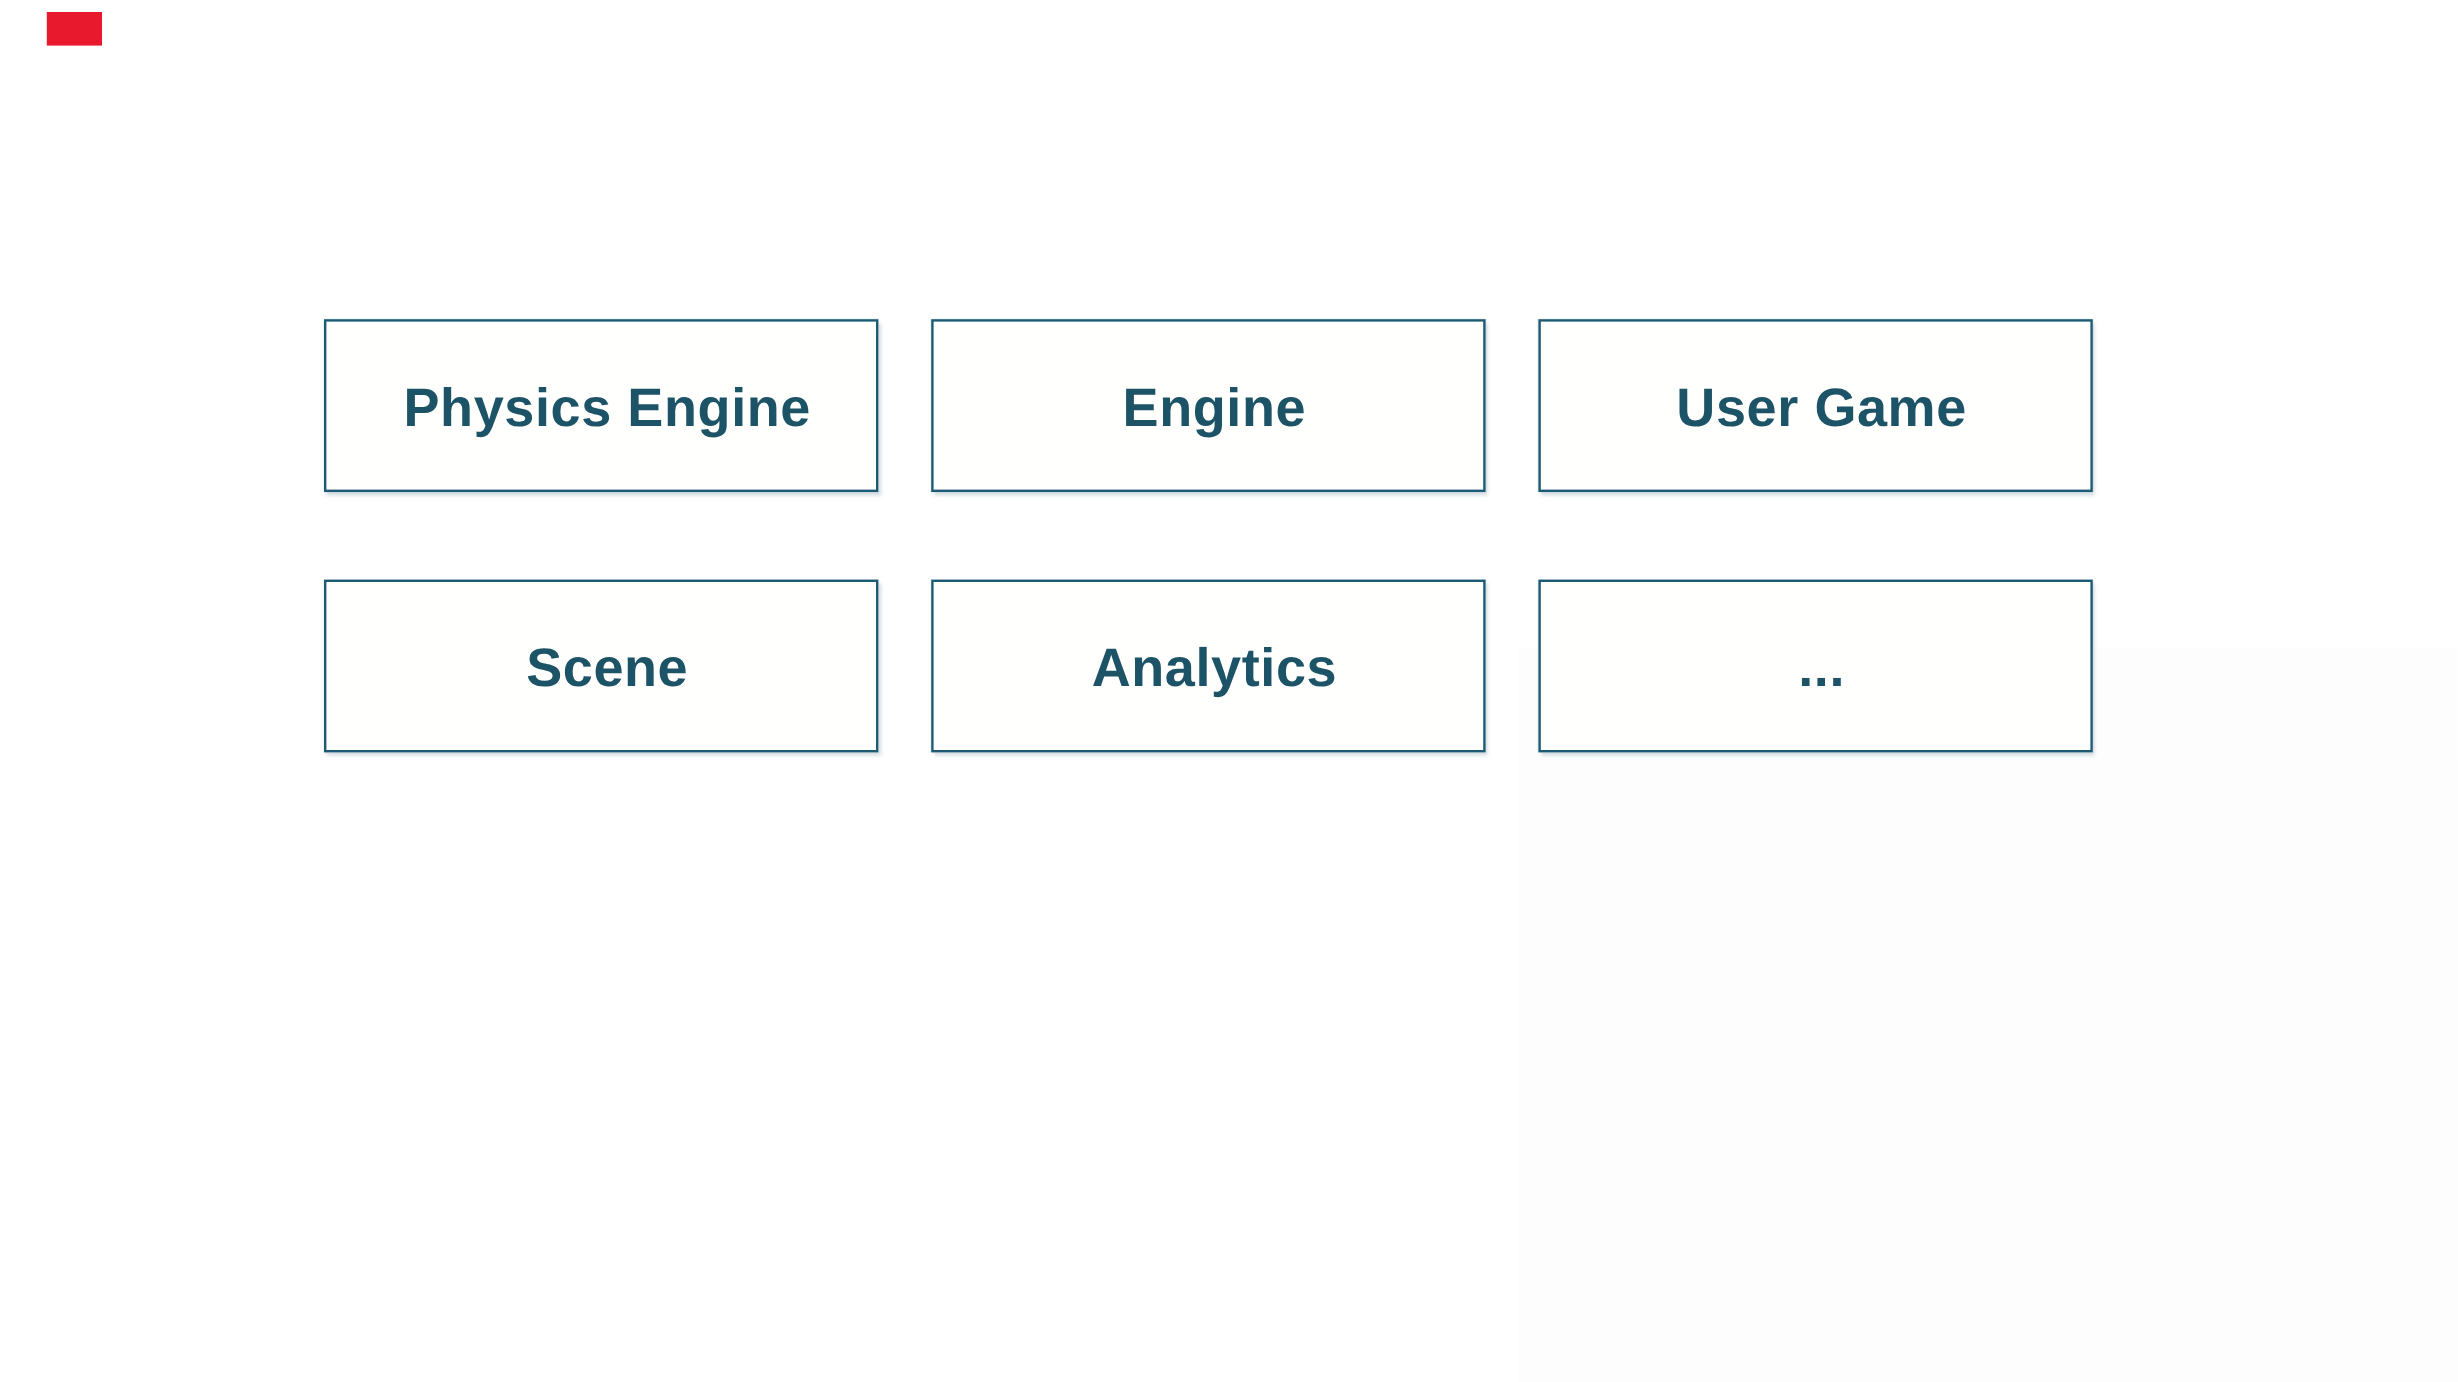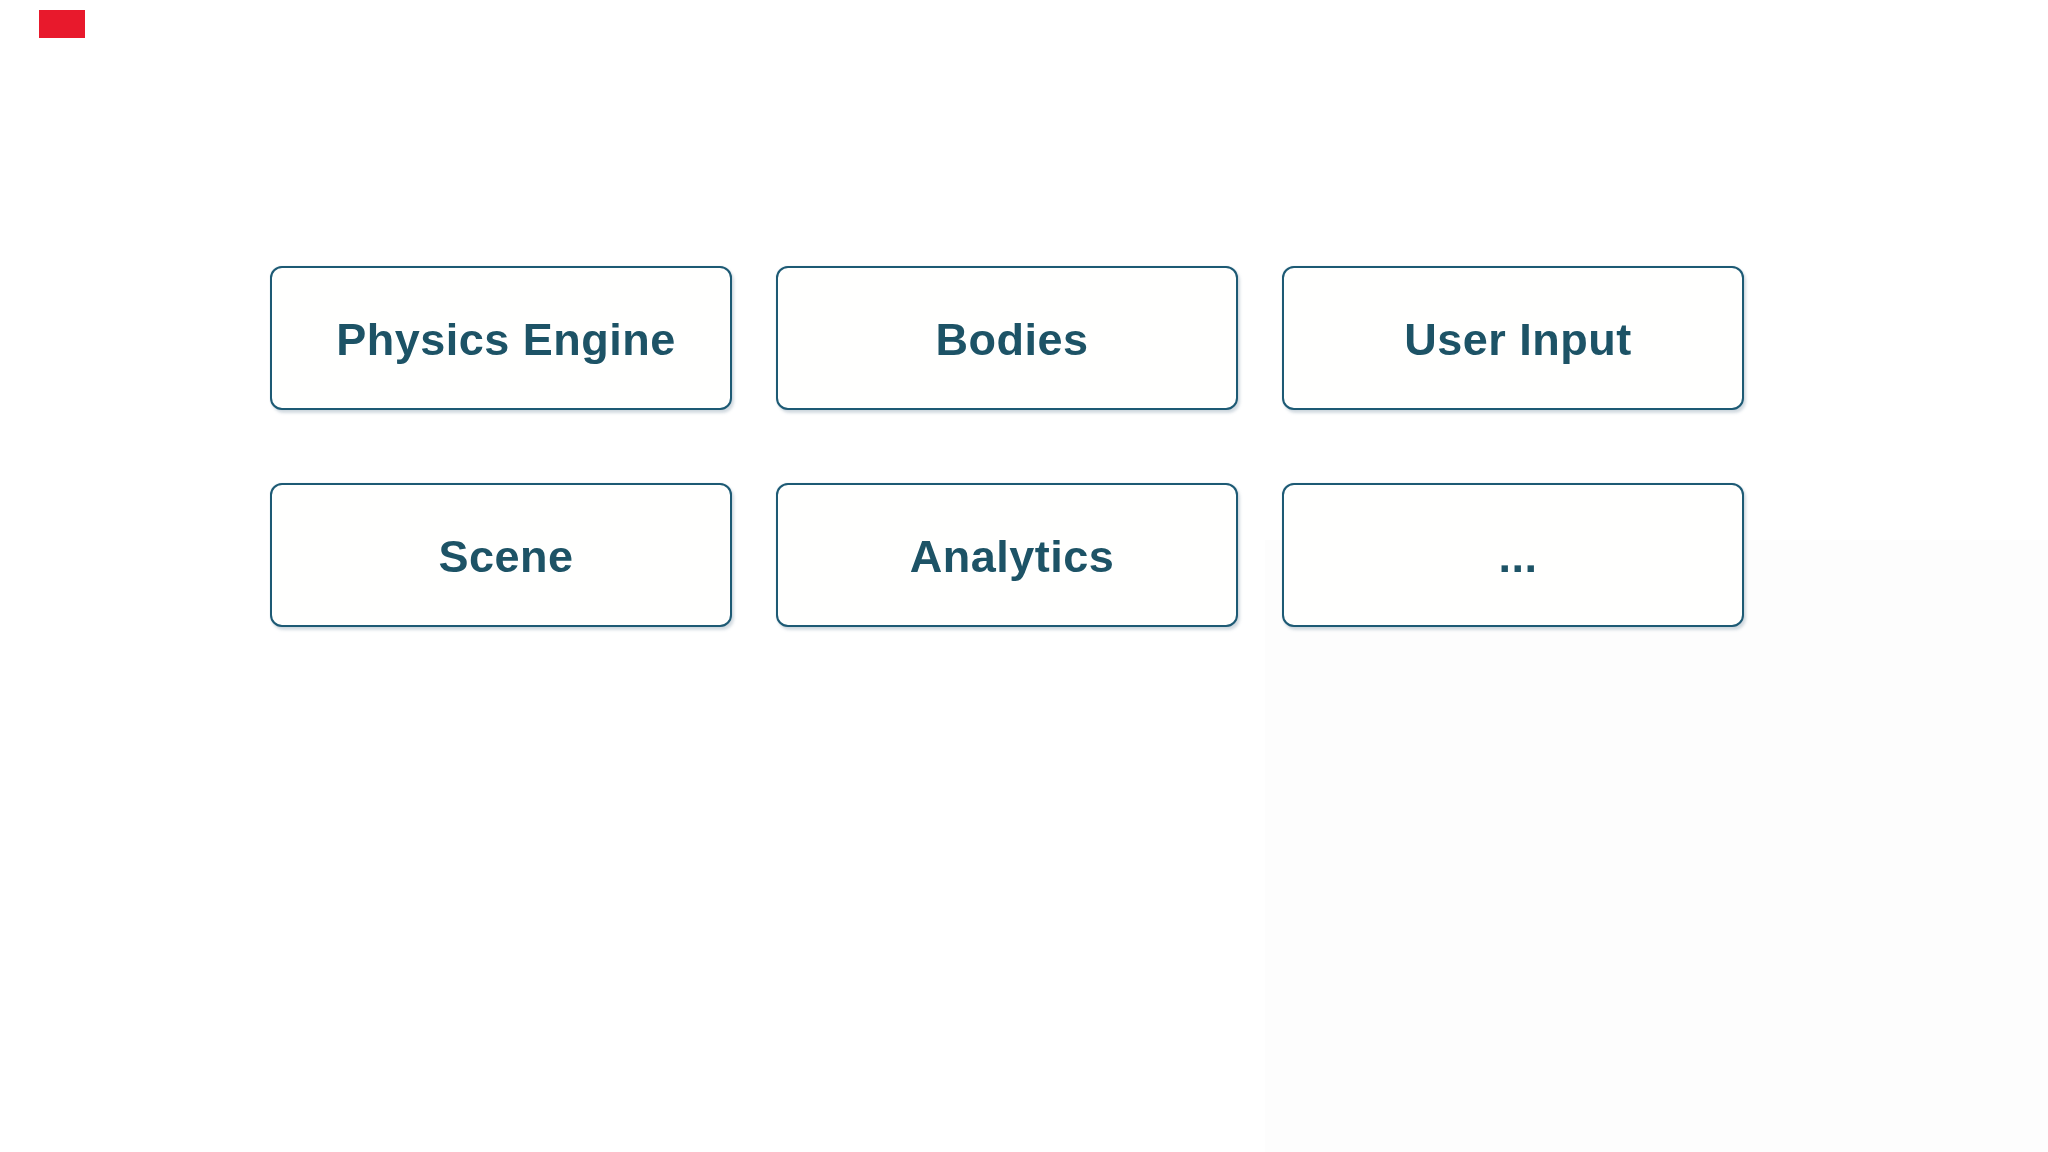--- a/index.html
+++ b/index.html
@@ -40,21 +40,21 @@
     top: 266px;
     display: grid;
     grid-template-columns: repeat(3, 462px);
     grid-template-rows: repeat(3, 144px);
     column-gap: 44px;
     row-gap: 73px;
   }
   .node {
     background: #fffffe;
     border: 2px solid #1d5a74;
-    border-radius: 12px;
+    border-radius: 0;
     box-shadow: 2px 3px 3px rgba(130, 152, 168, 0.35),
                 0 0 1px rgba(120, 160, 190, 0.5);
     display: flex;
     align-items: center;
     justify-content: center;
     padding-left: 10px;
   }
   .node-label {
     color: #1d5366;
     font-size: 45px;
@@ -74,25 +74,25 @@
   <div class="red-marker"></div>
 
   <div class="grid">
 
     <div class="node">
       <span class="node-label">Physics Engine</span>
     </div>
 
 
     <div class="node">
-      <span class="node-label">Bodies</span>
+      <span class="node-label">Engine</span>
     </div>
 
     <div class="node">
-      <span class="node-label">User Input</span>
+      <span class="node-label">User Game</span>
     </div>
 
 
 
     <div class="node">
       <span class="node-label">Scene</span>
     </div>
 
     <div class="node">
       <span class="node-label">Analytics</span>

